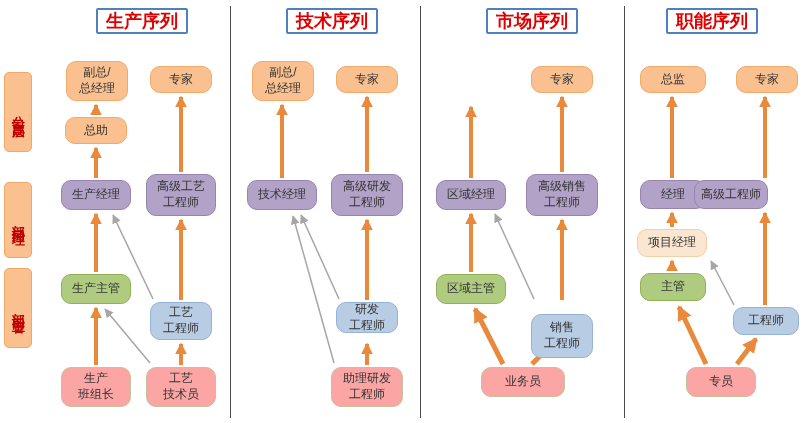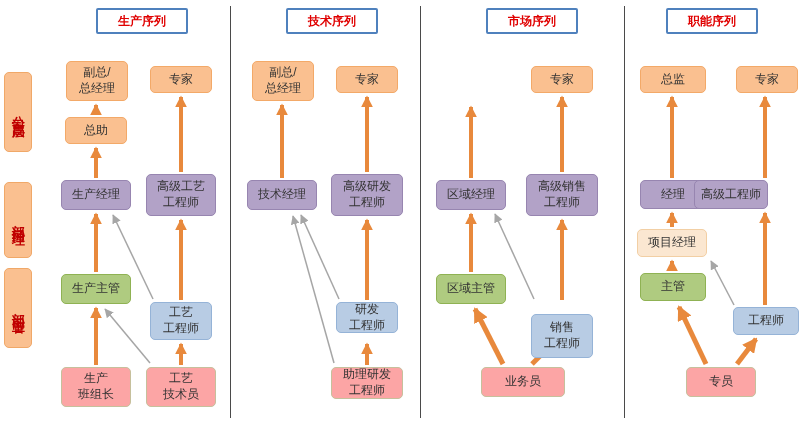--- a/index.html
+++ b/index.html
@@ -5,32 +5,32 @@
   html,body{margin:0;padding:0;background:#fff;}
   .canvas{
     position:relative;width:805px;height:423px;background:#fff;overflow:hidden;
     font-family:"Liberation Sans","DejaVu Sans",sans-serif;
   }
   .arrow-layer{position:absolute;left:0;top:0;width:805px;height:423px;}
   .divider{position:absolute;top:6px;height:412px;width:1px;background:#4a4a4a;}
   .col-header{
     position:absolute;top:8px;width:88px;height:22px;background:#ffffff;
     border:2px solid #4F81BD;border-radius:2px;color:#E00000;font-weight:bold;
-    font-size:12px;display:flex;align-items:center;justify-content:center;
+    font-size:18px;display:flex;align-items:center;justify-content:center;
   }
   .row-label{
     position:absolute;left:4px;width:26px;background:#FAC090;border:1px solid #F0A868;
     border-radius:5px;color:#C00000;font-weight:bold;font-size:13px;
     writing-mode:vertical-rl;letter-spacing:3px;
     display:flex;align-items:center;justify-content:center;
   }
   .node{
     position:absolute;display:flex;align-items:center;justify-content:center;
     text-align:center;font-size:12px;line-height:1.3;color:#333;
-    border-radius:5px;white-space:pre-line;box-sizing:border-box;border:1px solid transparent;
+    border-radius:10px;white-space:pre-line;box-sizing:border-box;border:1px solid transparent;
   }
   .orange{background:#FAC090;border-color:#F3A968;}
   .purple{background:#B2A2C7;border-color:#9785B0;}
   .green {background:#AFCB80;border-color:#8FB253;}
   .blue  {background:#B8CCE4;border-color:#95B3D7;}
   .tan   {background:#fca5a5;border-color:#C6C09C;}
   .cream {background:#FBE7D1;border-color:#F2CFA4;}
 </style>
 </head>
 <body>
@@ -111,21 +111,21 @@
 技术员</div>
 
   <div class="node orange" style="left:252px;top:61px;width:62px;height:40px">副总/
 总经理</div>
   <div class="node orange" style="left:336px;top:66px;width:62px;height:27px">专家</div>
   <div class="node purple" style="left:247px;top:180px;width:70px;height:30px">技术经理</div>
   <div class="node purple" style="left:331px;top:174px;width:72px;height:42px">高级研发
 工程师</div>
   <div class="node blue" style="left:336px;top:302px;width:62px;height:31px">研发
 工程师</div>
-  <div class="node tan" style="left:331px;top:367px;width:72px;height:32px">助理研发
+  <div class="node tan" style="left:331px;top:367px;width:72px;height:40px">助理研发
 工程师</div>
 
   <div class="node orange" style="left:531px;top:66px;width:62px;height:27px">专家</div>
   <div class="node purple" style="left:436px;top:180px;width:70px;height:30px">区域经理</div>
   <div class="node purple" style="left:526px;top:174px;width:72px;height:42px">高级销售
 工程师</div>
   <div class="node green" style="left:436px;top:274px;width:70px;height:30px">区域主管</div>
   <div class="node blue" style="left:531px;top:314px;width:62px;height:44px">销售
 工程师</div>
   <div class="node tan" style="left:481px;top:367px;width:84px;height:30px">业务员</div>

